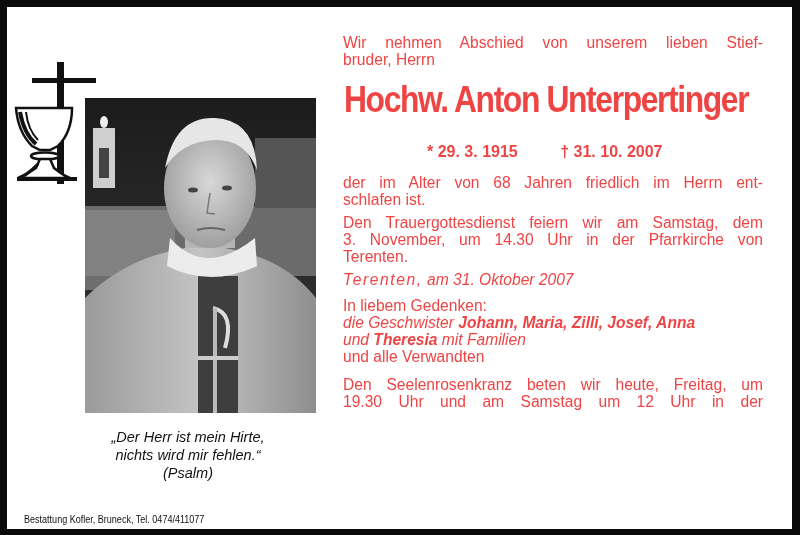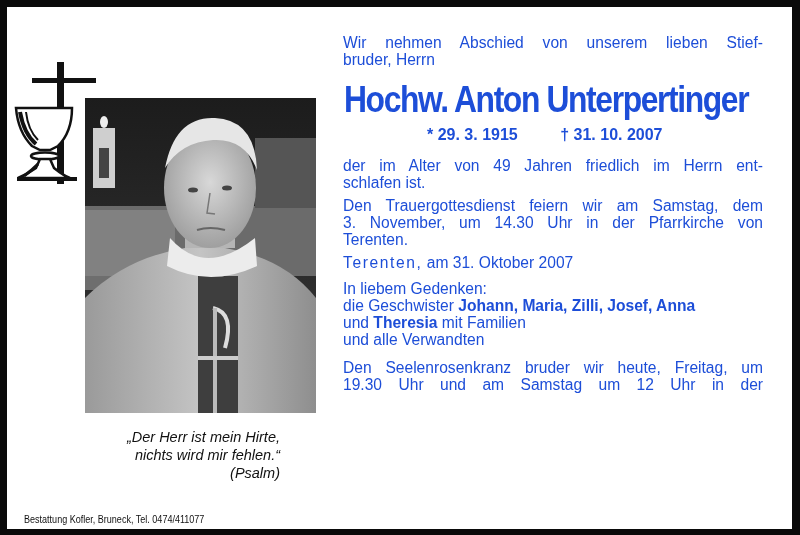--- a/index.html
+++ b/index.html
@@ -1,34 +1,34 @@
 <!DOCTYPE html>
 <html><head>
 <meta charset="utf-8">
 <style>
   html,body{margin:0;padding:0;background:#fff;}
   body{width:800px;height:535px;overflow:hidden;position:relative;font-family:"Liberation Sans",sans-serif;color:#111;}
   .frame{position:absolute;left:0;top:0;width:800px;height:535px;box-sizing:border-box;border:7px solid #0a0a0a;border-right-width:8px;border-bottom-width:6px;background:#fff;}
   .cross-chalice{position:absolute;left:14px;top:60px;width:82px;height:126px;}
   .photo{position:absolute;left:85px;top:98px;width:231px;height:315px;overflow:hidden;background:#333;}
-  .quote{position:absolute;left:96px;top:428px;width:184px;font-style:italic;font-size:14.5px;line-height:18px;text-align:right;color:#111;}
+  .quote{position:absolute;left:96px;top:428px;width:184px;font-style:italic;font-size:14.5px;line-height:18px;text-align:center;color:#111;}
   .quote div{white-space:nowrap;}
   .undertaker{position:absolute;left:24px;top:513px;font-family:"Liberation Sans Narrow","Liberation Sans",sans-serif;font-size:10.5px;color:#111;transform:scaleX(0.86);transform-origin:left top;white-space:nowrap;}
-  .right{position:absolute;left:343px;top:34px;width:420px;font-size:15.6px;line-height:17px;color:#1d4ed8;}
+  .right{position:absolute;left:343px;top:34px;width:420px;font-size:15.6px;line-height:17px;color:#ef4444;}
   .p{margin:0;text-align:justify;}
   .intro{margin-bottom:12px;}
   .name{font-weight:bold;font-size:37px;line-height:40px;letter-spacing:-1.6px;transform:scaleX(0.86);transform-origin:left top;white-space:nowrap;margin-left:1px;}
   .dates{font-weight:bold;font-size:16px;margin:6px 0 14px 84px;white-space:nowrap;}
   .dates span{display:inline-block;}
-  .dates .death{margin-left:38px;}
+  .dates .death{margin-left:38px;margin-top:17px;}
   .gap{height:6px;}
   .place{letter-spacing:1.6px;}
   .place-rest{letter-spacing:0;}
   .b{font-weight:bold;}
-  .nowrap{white-space:nowrap;}
+  .nowrap{white-space:nowrap;font-style:italic;}
 </style>
 </head>
 <body>
 
 <div class="frame"></div>
 
 <svg class="cross-chalice" viewBox="0 0 82 126">
 
   <rect x="43" y="2" width="7" height="122" fill="#111"></rect>
 
@@ -111,37 +111,37 @@
   </div>
 
   <div class="name">Hochw. Anton Unterpertinger</div>
 
   <div class="dates">
     <span>* 29. 3. 1915</span>
     <span class="death">† 31. 10. 2007</span>
   </div>
 
   <div>
-    <div class="p" style="text-align-last:justify">der im Alter von 49 Jahren friedlich im Herrn ent-</div>
+    <div class="p" style="text-align-last:justify">der im Alter von 68 Jahren friedlich im Herrn ent-</div>
     <div class="p">schlafen ist.</div>
   </div>
   <div class="gap"></div>
   <div>
     <div class="p" style="text-align-last:justify">Den Trauergottesdienst feiern wir am Samstag, dem</div>
     <div class="p" style="text-align-last:justify">3. November, um 14.30 Uhr in der Pfarrkirche von</div>
     <div class="p">Terenten.</div>
   </div>
   <div class="gap"></div>
   <div class="p nowrap"><span class="place">Terenten,</span><span class="place-rest"> am 31. Oktober 2007</span></div>
   <div class="gap" style="height:9px"></div>
   <div>
     <div class="p">In liebem Gedenken:</div>
     <div class="p nowrap"><span>die Geschwister </span><span class="b">Johann, Maria, Zilli, Josef, Anna</span></div>
     <div class="p nowrap"><span>und </span><span class="b">Theresia</span><span> mit Familien</span></div>
     <div class="p">und alle Verwandten</div>
   </div>
   <div class="gap" style="height:11px"></div>
   <div>
-    <div class="p" style="text-align-last:justify">Den Seelenrosenkranz bruder wir heute, Freitag, um</div>
+    <div class="p" style="text-align-last:justify">Den Seelenrosenkranz beten wir heute, Freitag, um</div>
     <div class="p" style="text-align-last:justify;word-spacing:2px">19.30 Uhr und am Samstag um 12 Uhr in der</div>
   </div>
   <div class="gap"></div>
 </div>
 
 </body></html>

